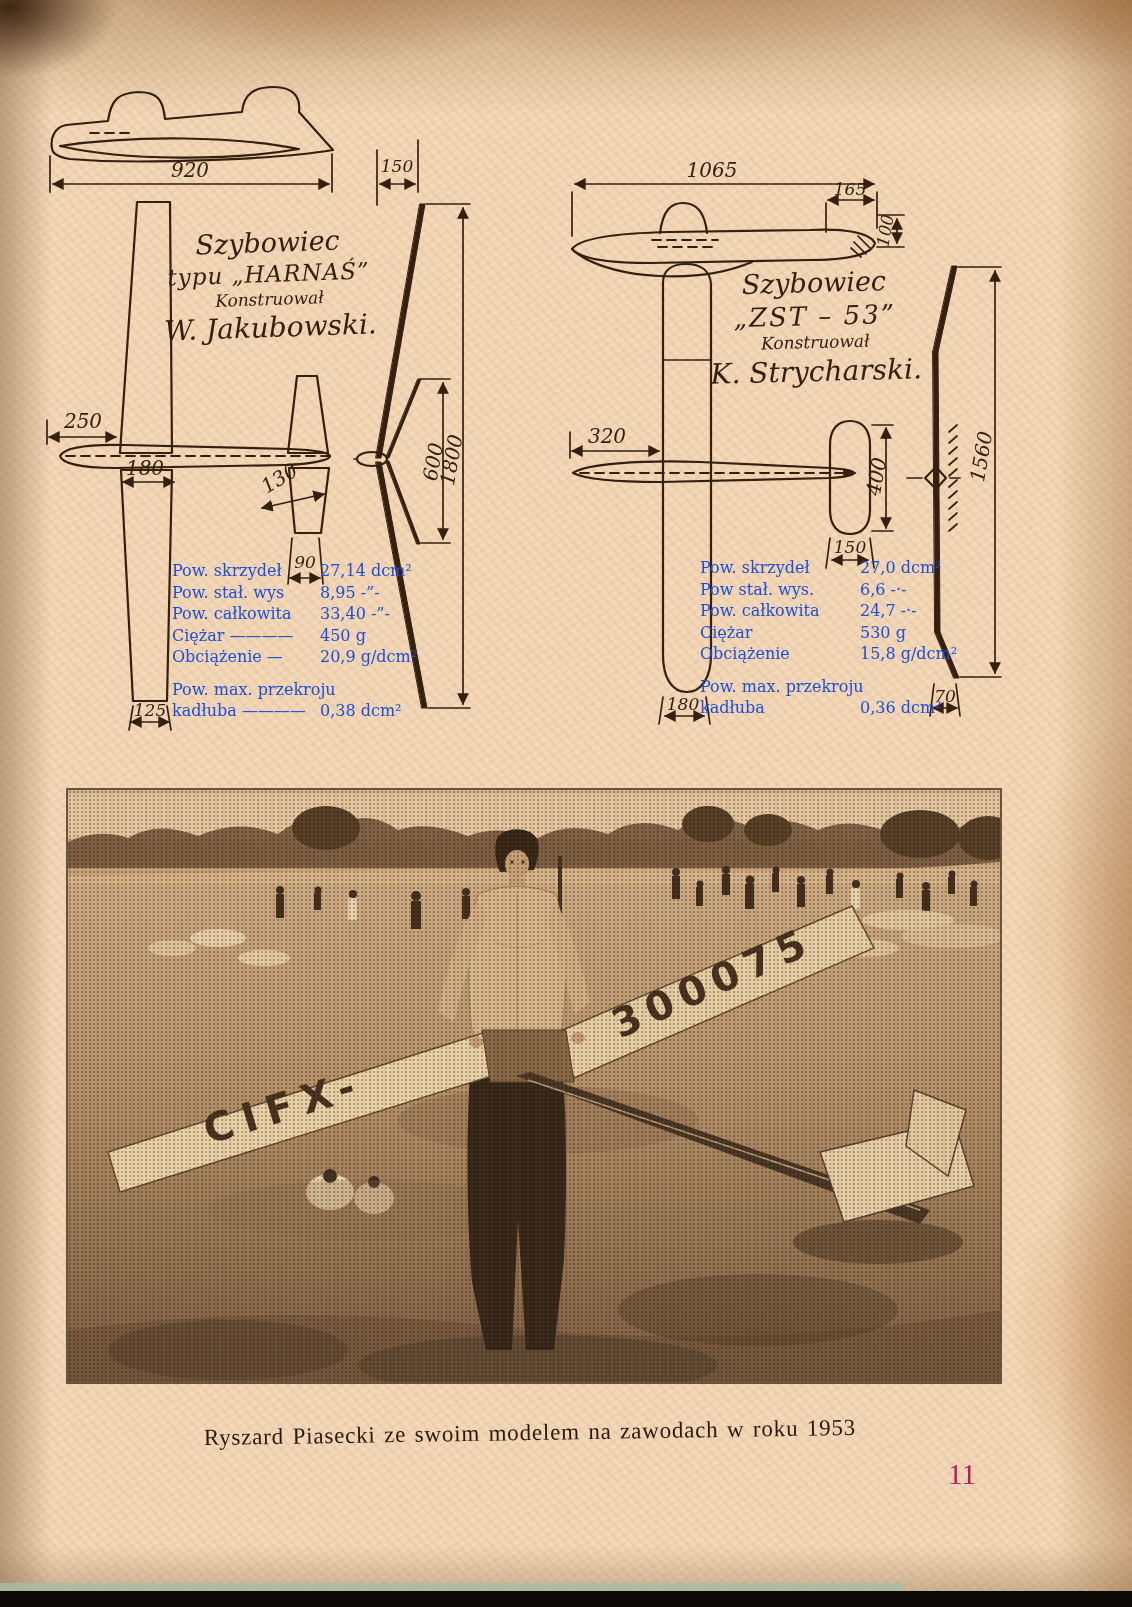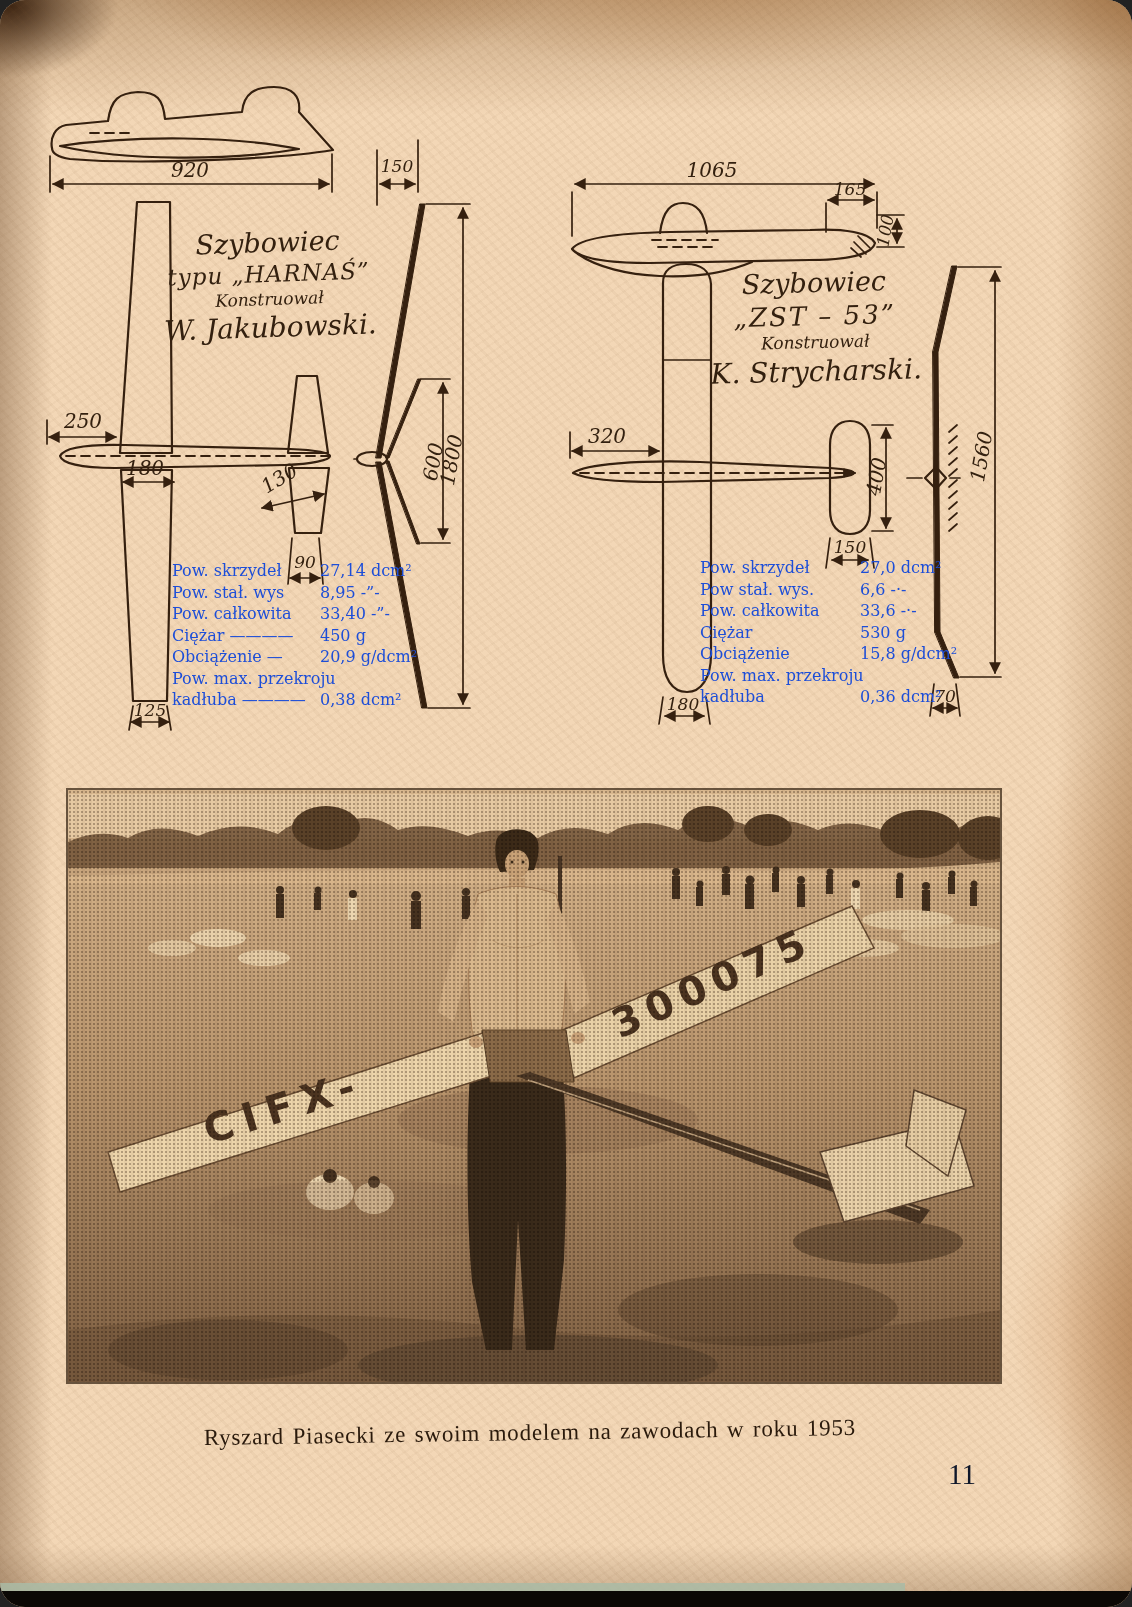--- a/index.html
+++ b/index.html
@@ -1,17 +1,17 @@
 <!DOCTYPE html>
 <html><head>
 <meta charset="utf-8">
 <style>
   html,body{margin:0;padding:0;background:#222;}
   .page{position:relative;width:1132px;height:1607px;overflow:hidden;background:#f3d7b6;
-        font-family:"DejaVu Serif",serif;border-radius:25px;}
+        font-family:"DejaVu Serif",serif;}
   .mottle{position:absolute;inset:0;pointer-events:none;background:
     radial-gradient(150px 100px at 10px 6px, rgba(56,32,14,.95), rgba(56,32,14,0) 72%),
     radial-gradient(300px 130px at 30% -30px, rgba(150,98,50,.55), rgba(150,98,50,0) 75%),
     radial-gradient(430px 150px at 62% -40px, rgba(165,112,62,.5), rgba(165,112,62,0) 75%),
     radial-gradient(260px 120px at 101% -12px, rgba(152,100,52,.65), rgba(152,100,52,0) 72%),
     linear-gradient(180deg, rgba(150,110,68,.45), rgba(150,110,68,0) 115px),
     linear-gradient(90deg, rgba(144,112,82,.55), rgba(144,112,82,0) 52px),
     linear-gradient(270deg, rgba(152,107,64,.42), rgba(152,107,64,0) 75px),
     radial-gradient(210px 320px at 103% 58%, rgba(170,100,42,.32), rgba(170,100,42,0) 72%),
     radial-gradient(230px 280px at 104% 83%, rgba(172,96,36,.5), rgba(172,96,36,0) 72%),
@@ -33,33 +33,33 @@
   .t2{font-size:23px;letter-spacing:1px;}
   .t3{font-size:17px;}
   .t4{font-size:28px;}
   .zst-title .t2{font-size:26px;letter-spacing:2px;}
   .spec-block{position:absolute;color:#1d4ed8;font-size:16px;line-height:21.5px;}
   .harnas-specs{left:172px;top:560px;width:312px;}
   .zst-specs{left:700px;top:557px;width:318px;}
   .spec-row{position:relative;white-space:nowrap;height:21.5px;}
   .spec-row .v{position:absolute;left:148px;top:0;}
   .zst-specs .spec-row .v{left:160px;}
-  .spec-row.gap{margin-top:0;}
+  .spec-row.gap{margin-top:11px;}
   .photo{position:absolute;left:68px;top:790px;width:932px;height:592px;
          outline:2px solid rgba(45,28,12,.7);background:#c9a67e;}
   .halftone{position:absolute;inset:0;pointer-events:none;mix-blend-mode:multiply;background-image:
       radial-gradient(rgba(52,34,18,.30) 1px, rgba(52,34,18,0) 1.4px),
       repeating-linear-gradient(90deg, rgba(80,55,30,.05) 0 3px, transparent 3px 7px);
       background-size:4px 4px, 100% 100%;}
   .photo-marking{font-family:"DejaVu Sans",sans-serif;font-weight:bold;fill:#4c3420;}
   .caption{position:absolute;left:130px;top:1420px;width:800px;text-align:center;
            font-family:"Liberation Serif",serif;font-size:23px;color:#2a1a0c;
            letter-spacing:.8px;word-spacing:2px;transform:rotate(-0.9deg);}
   .pagenum{position:absolute;left:948px;top:1458px;font-family:"Liberation Serif",serif;
-           font-size:29px;color:#0f172a;}
+           font-size:29px;color:#be185d;}
   .edge-sage{position:absolute;left:0;top:1583px;width:905px;height:9px;background:#a9bba6;opacity:.85;}
   .edge-black{position:absolute;left:0;top:1591px;width:1132px;height:16px;background:#0b0805;}
 </style>
 </head>
 <body>
 
 <div class="page">
   <div class="mottle"></div>
   <div class="grain"></div>
 
@@ -211,21 +211,21 @@
     <div class="spec-row"><span>Pow. stał. wys</span><span class="v">8,95  -”-</span></div>
     <div class="spec-row"><span>Pow. całkowita</span><span class="v">33,40 -”-</span></div>
     <div class="spec-row"><span>Ciężar ————</span><span class="v">450 g</span></div>
     <div class="spec-row"><span>Obciążenie —</span><span class="v">20,9 g/dcm²</span></div>
     <div class="spec-row gap"><span>Pow. max. przekroju</span><span class="v"></span></div>
     <div class="spec-row"><span>kadłuba ————</span><span class="v">0,38 dcm²</span></div>
   </div>
   <div class="spec-block zst-specs">
     <div class="spec-row"><span>Pow. skrzydeł</span><span class="v">27,0 dcm²</span></div>
     <div class="spec-row"><span>Pow stał. wys.</span><span class="v">6,6  -·-</span></div>
-    <div class="spec-row"><span>Pow. całkowita</span><span class="v">33,6  -·-</span></div>
+    <div class="spec-row"><span>Pow. całkowita</span><span class="v">24,7  -·-</span></div>
     <div class="spec-row"><span>Ciężar</span><span class="v">530 g</span></div>
     <div class="spec-row"><span>Obciążenie</span><span class="v">15,8 g/dcm²</span></div>
     <div class="spec-row gap"><span>Pow. max. przekroju</span><span class="v"></span></div>
     <div class="spec-row"><span>kadłuba</span><span class="v">0,36 dcm²</span></div>
   </div>
 
   <div class="photo">
     <svg width="932" height="592" viewBox="0 0 932 592">
       <defs>
         <linearGradient id="fieldG" x1="0" y1="0" x2="0" y2="1">

